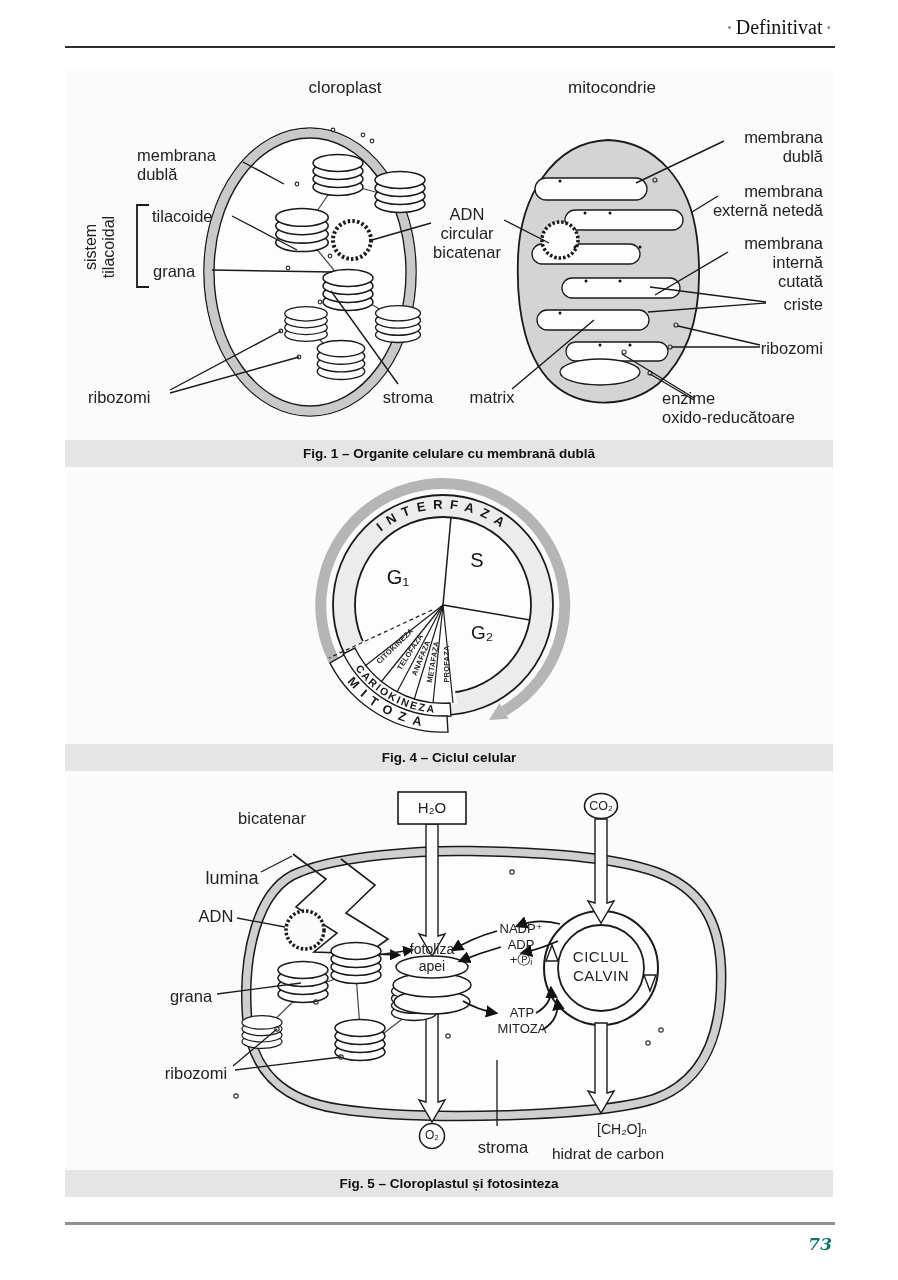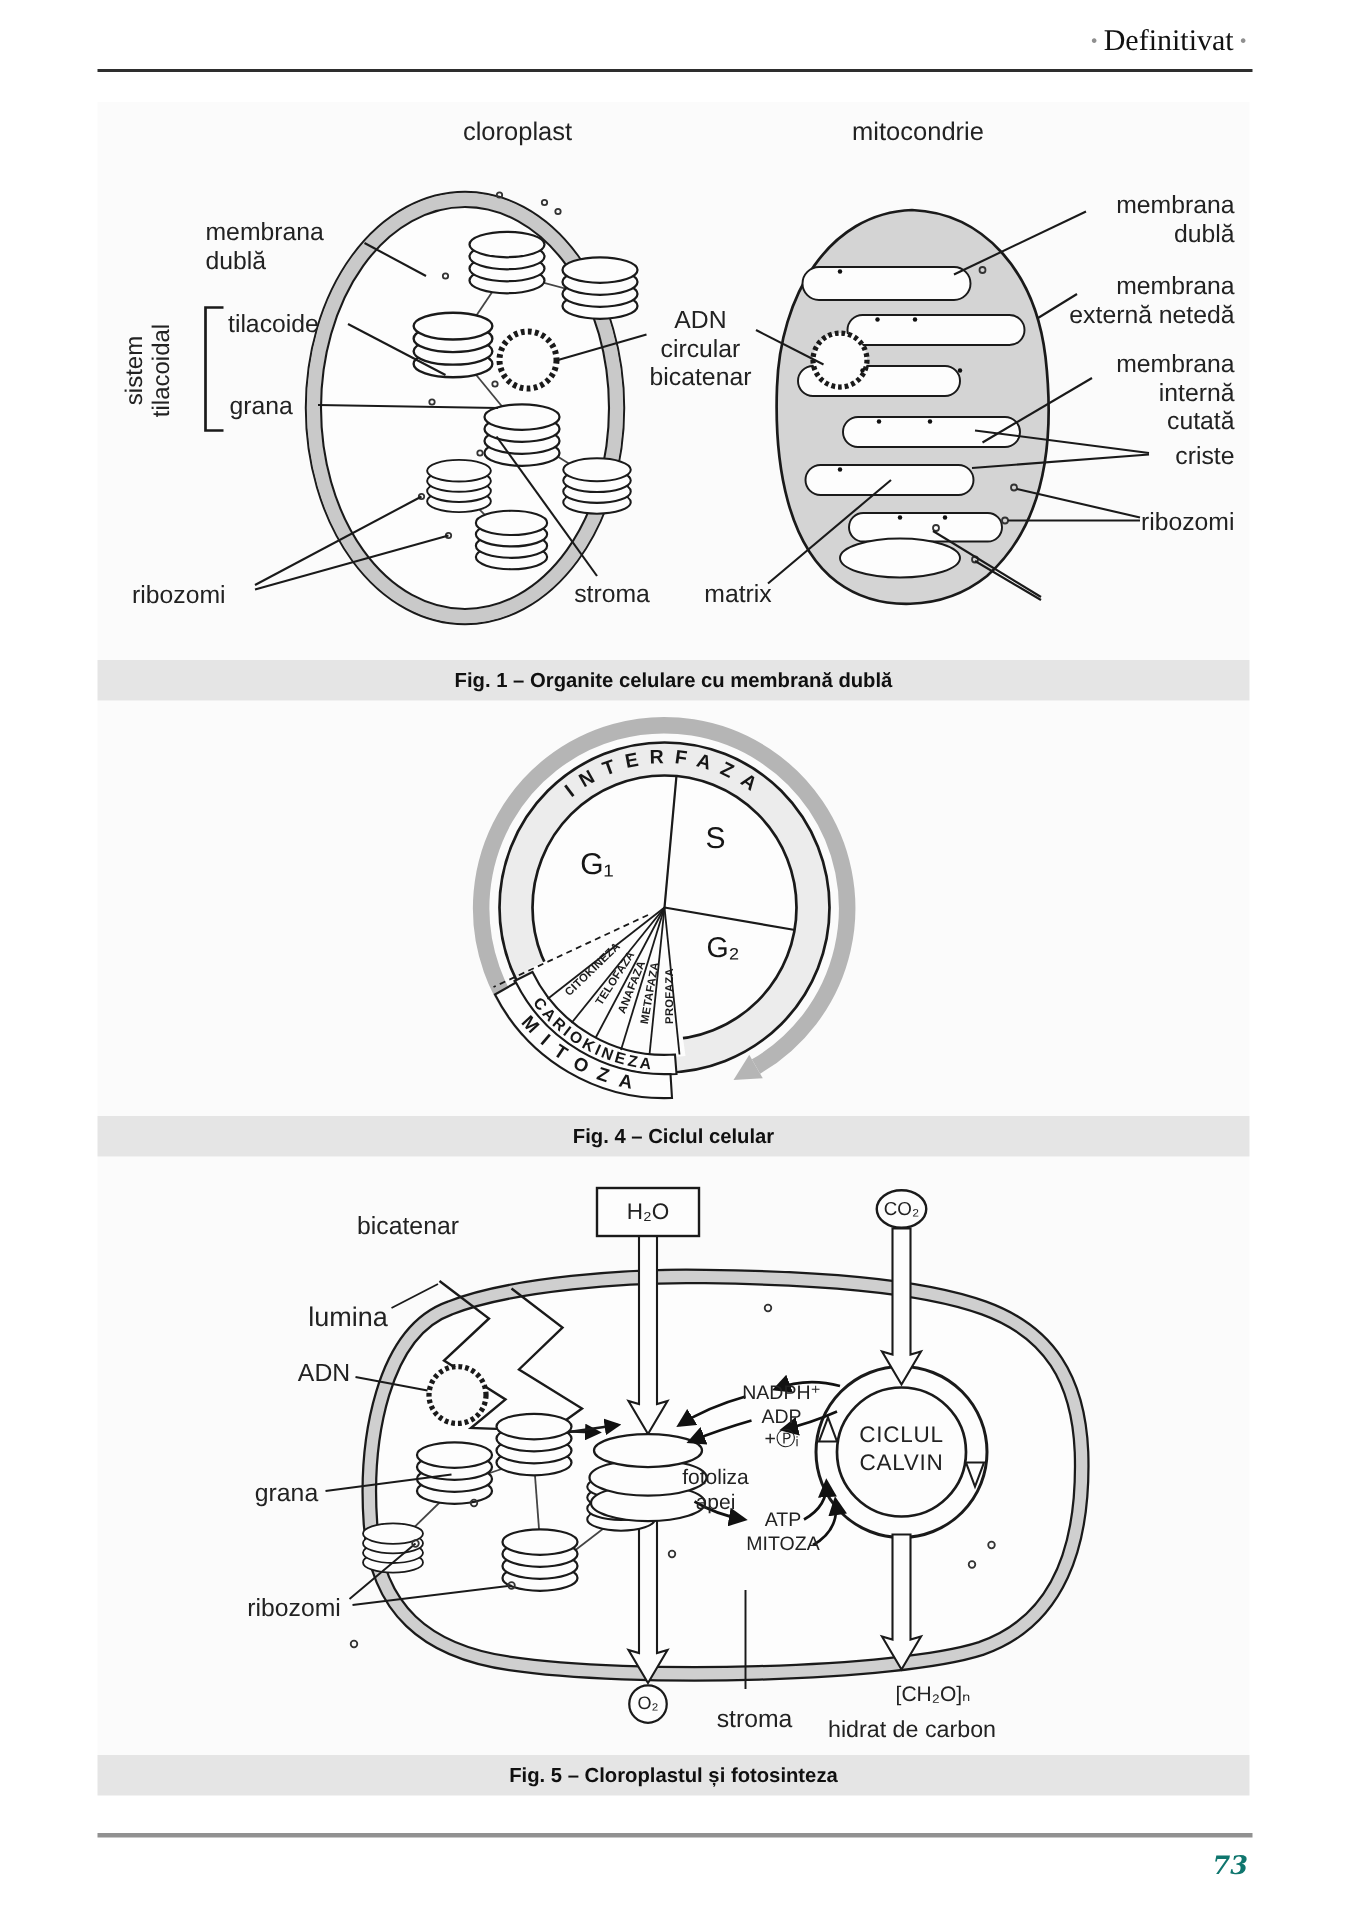--- a/index.html
+++ b/index.html
@@ -264,42 +264,44 @@
   <div class="lbl c" style="left:492px;top:397px;font-size:16.5px;">matrix</div>
   <div class="lbl ra" style="left:713px;width:110px;top:128px;font-size:16.5px;">membrana
 dublă</div>
   <div class="lbl ra" style="left:663px;width:160px;top:182px;font-size:16.5px;">membrana
 externă netedă</div>
   <div class="lbl ra" style="left:723px;width:100px;top:234px;font-size:16.5px;">membrana
 internă
 cutată</div>
   <div class="lbl ra" style="left:753px;width:70px;top:295px;font-size:16.5px;">criste</div>
   <div class="lbl ra" style="left:743px;width:80px;top:339px;font-size:16.5px;">ribozomi</div>
+  <div class="lbl la" style="left:662px;top:389px;font-size:16.5px;">enzime
+oxido-reducătoare</div>
   <div class="caption" style="top:440px;">Fig. 1 – Organite celulare cu membrană dublă</div>
 
   <div class="gl" style="left:398px;top:577px;font-size:20px;">G₁</div>
   <div class="gl" style="left:477px;top:560px;font-size:20px;">S</div>
   <div class="gl" style="left:482px;top:633px;font-size:19px;">G₂</div>
   <div class="wl" style="left:446px;top:664px;transform:translate(-50%,-50%) rotate(-90deg);">PROFAZA</div>
   <div class="wl" style="left:433px;top:662px;transform:translate(-50%,-50%) rotate(-80deg);">METAFAZA</div>
   <div class="wl" style="left:421px;top:658px;transform:translate(-50%,-50%) rotate(-68deg);">ANAFAZA</div>
   <div class="wl" style="left:410px;top:652px;transform:translate(-50%,-50%) rotate(-57deg);">TELOFAZA</div>
   <div class="wl" style="left:395px;top:646px;transform:translate(-50%,-50%) rotate(-44deg);">CITOKINEZA</div>
   <div class="caption" style="top:744px;">Fig. 4 – Ciclul celular</div>
 
   <div class="lbl c" style="left:272px;top:818px;font-size:16.5px;">bicatenar</div>
   <div class="lbl c" style="left:432px;top:808px;font-size:15px;">H₂O</div>
   <div class="lbl c" style="left:601px;top:806px;font-size:12.5px;">CO₂</div>
   <div class="lbl c" style="left:232px;top:878px;font-size:18px;">lumina</div>
   <div class="lbl c" style="left:216px;top:916px;font-size:16.5px;">ADN</div>
   <div class="lbl c" style="left:191px;top:996px;font-size:16.5px;">grana</div>
   <div class="lbl c" style="left:196px;top:1073px;font-size:16.5px;">ribozomi</div>
-  <div class="lbl c" style="left:432px;top:993px;font-size:14px;line-height:1.2;margin-left:45px;">fotoliza
+  <div class="lbl c" style="left:432px;top:958px;font-size:14px;line-height:1.2;">fotoliza
 apei</div>
-  <div class="lbl c" style="left:521px;top:944px;font-size:13px;line-height:1.2;">NADPH⁺
+  <div class="lbl c" style="left:521px;top:944px;font-size:13px;line-height:1.2;">NADP⁺
 ADP
 +Ⓟᵢ</div>
   <div class="lbl c" style="left:522px;top:1021px;font-size:13px;line-height:1.2;">ATP
 MITOZA</div>
   <div class="lbl c" style="left:601px;top:967px;font-size:15px;letter-spacing:.5px;line-height:1.25;text-align:center;">CICLUL
 CALVIN</div>
   <div class="lbl c" style="left:432px;top:1136px;font-size:12px;">O₂</div>
   <div class="lbl c" style="left:503px;top:1147px;font-size:16.5px;">stroma</div>
   <div class="lbl c" style="left:622px;top:1130px;font-size:14px;">[CH₂O]ₙ</div>
   <div class="lbl c" style="left:608px;top:1154px;font-size:15.5px;">hidrat de carbon</div>

